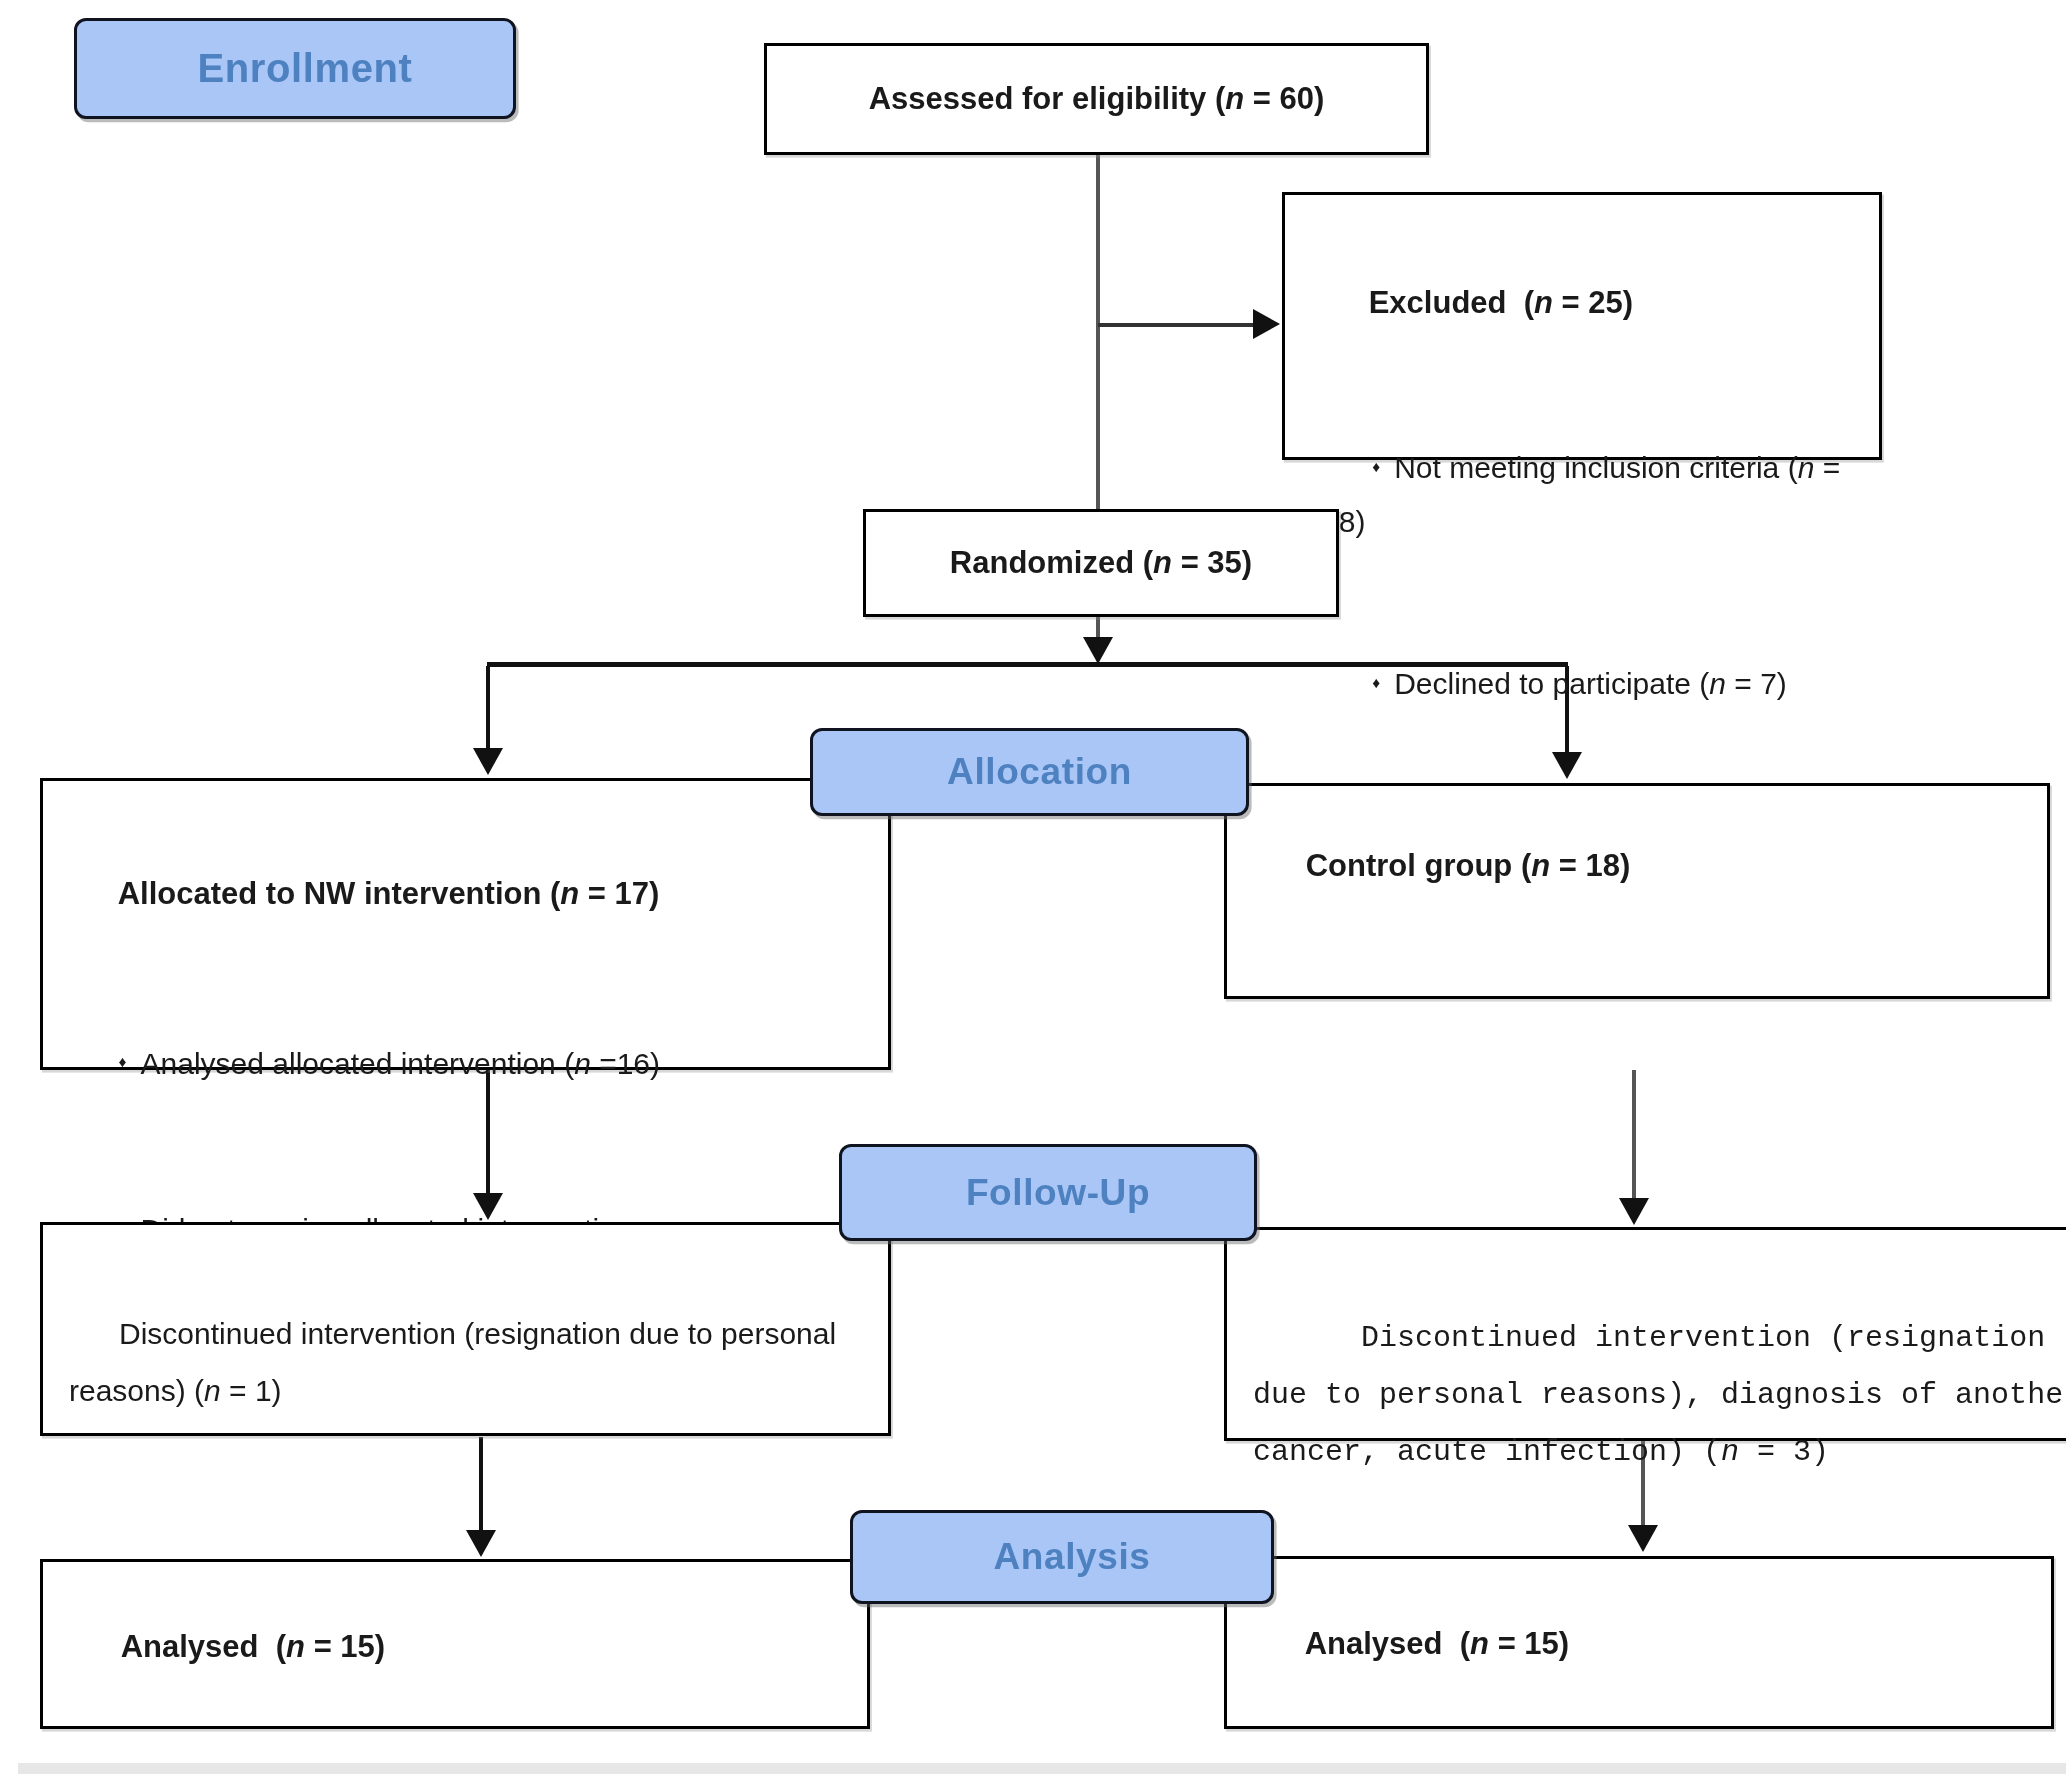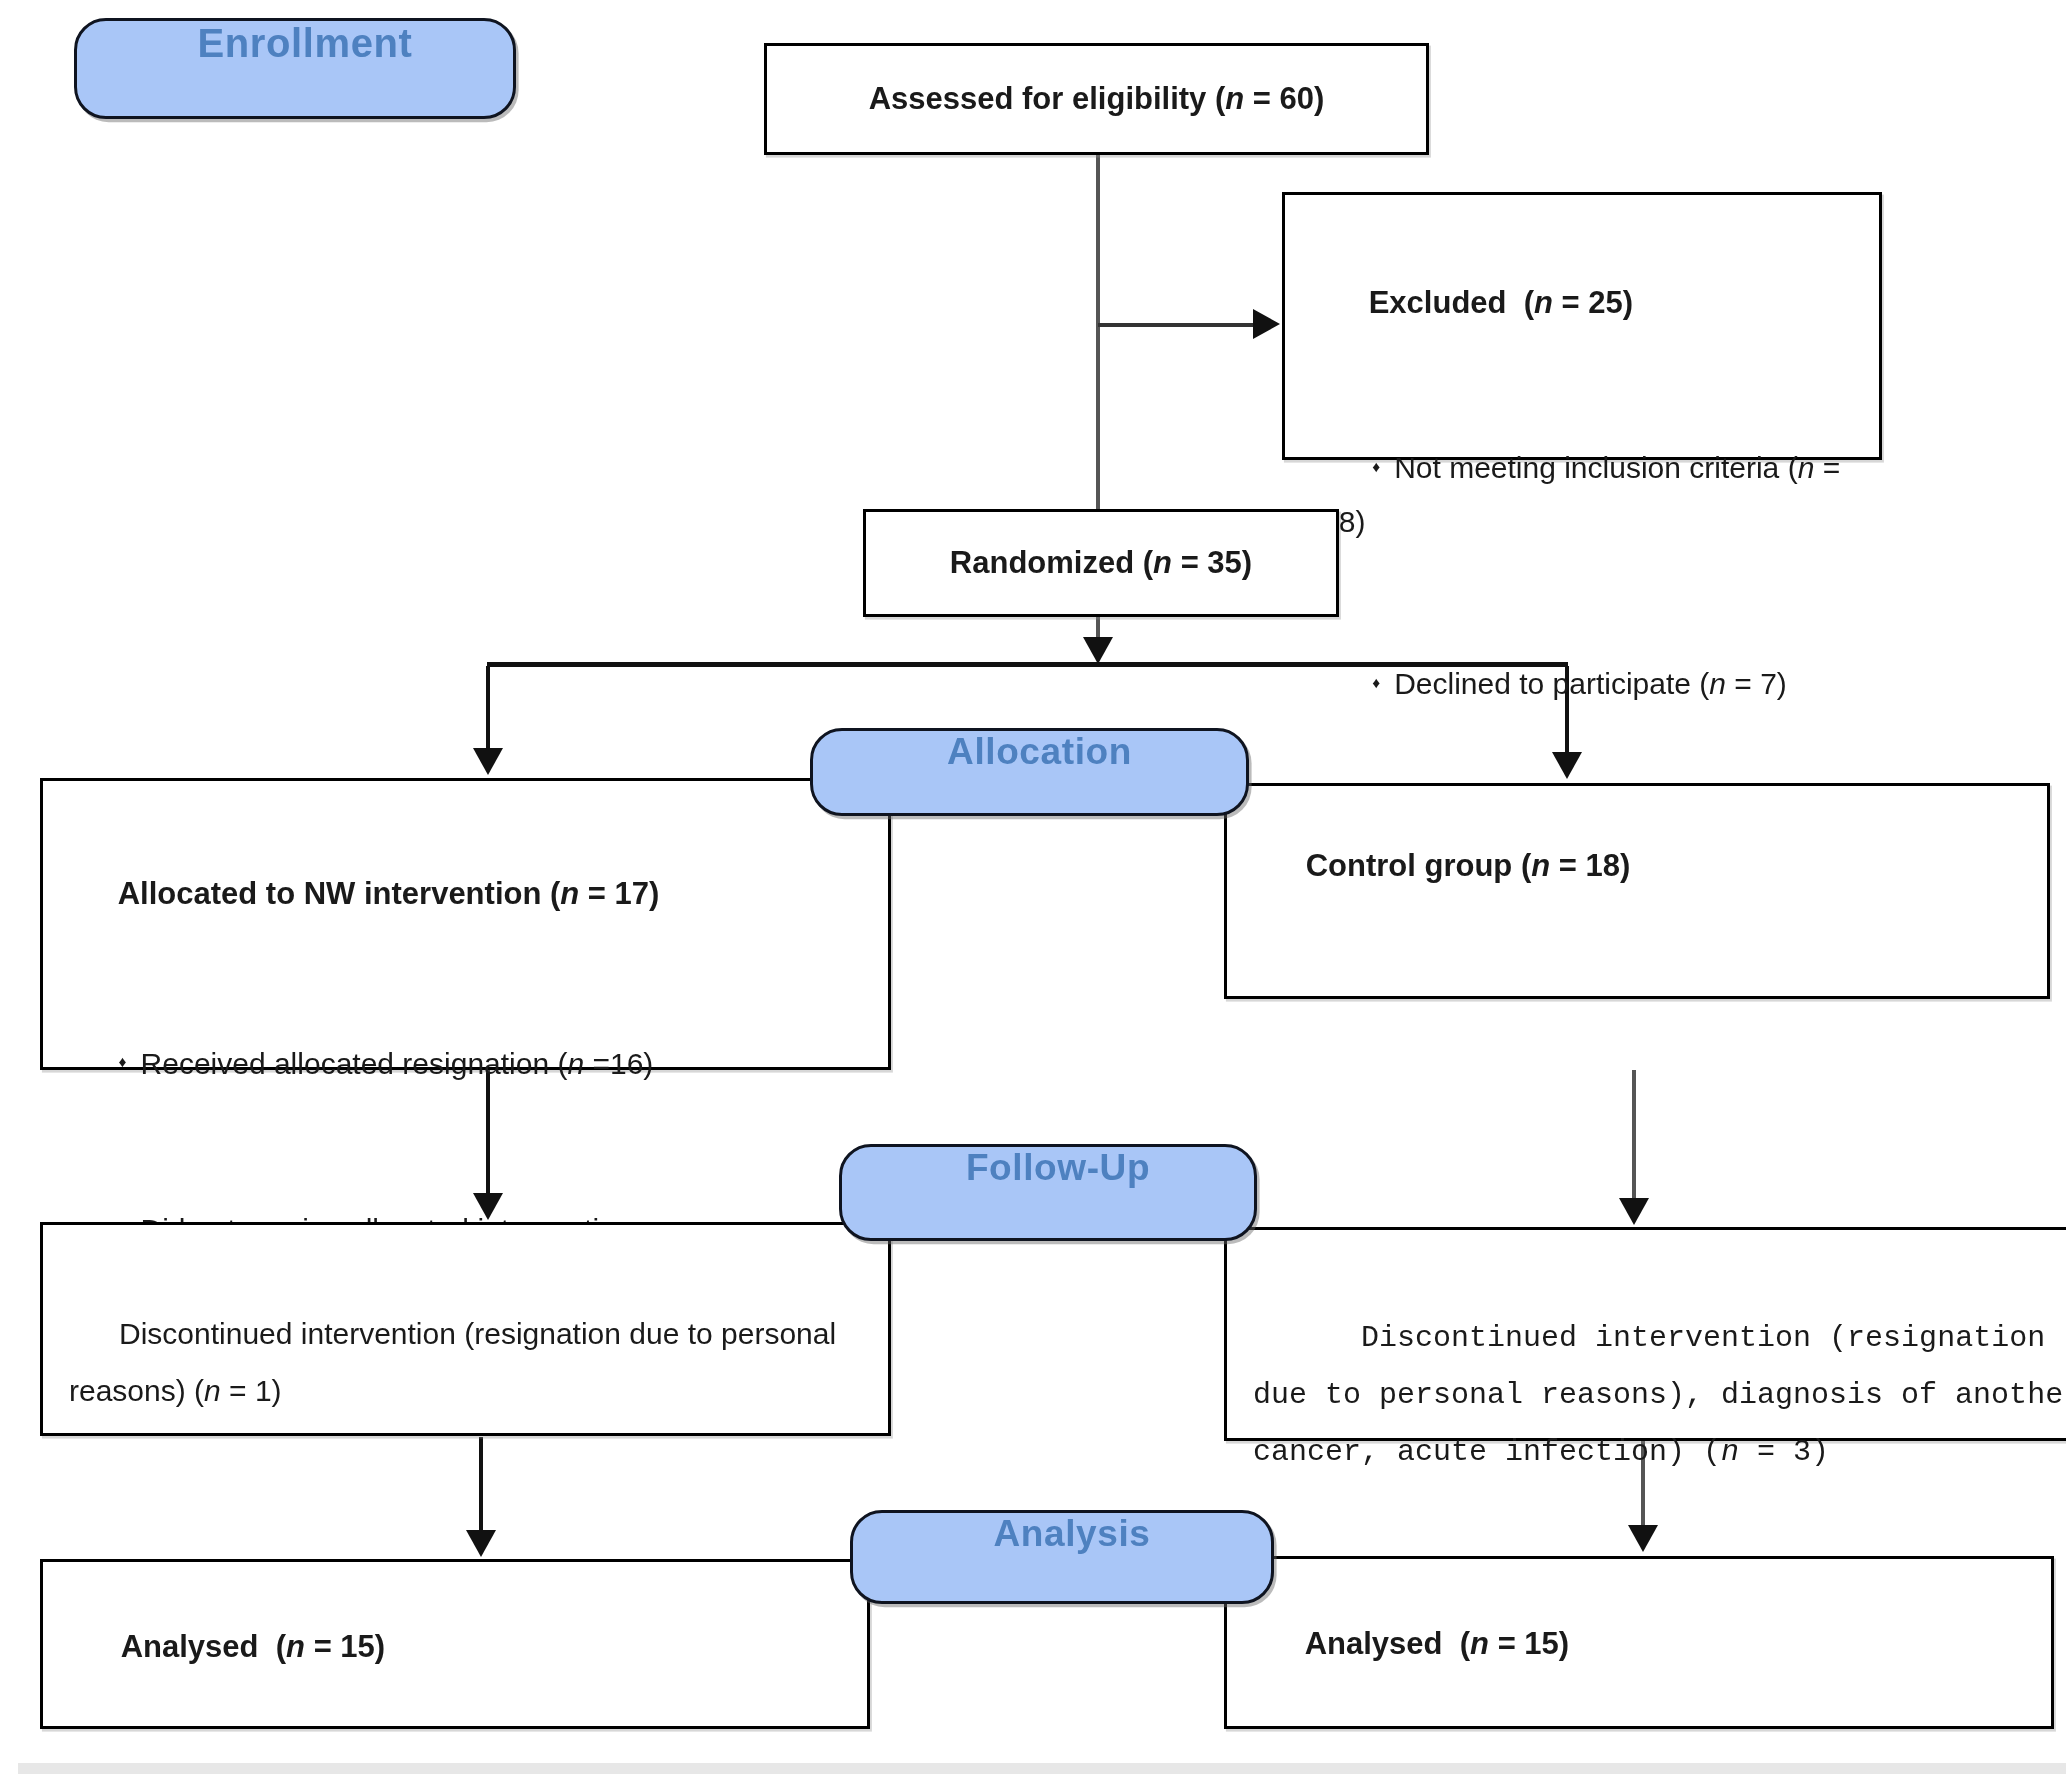--- a/index.html
+++ b/index.html
@@ -6,22 +6,22 @@
   #canvas{
     position:relative;width:2066px;height:1777px;background:#ffffff;overflow:hidden;
     font-family:"Liberation Sans","DejaVu Sans",sans-serif;color:#1a1a1a;
   }
   .whitebox{
     position:absolute;background:#ffffff;border:3.9px solid #000000;box-sizing:border-box;
     box-shadow:1.9px 2.6px 0 rgba(140,140,140,.35);z-index:2;font-size:30px;
   }
   .stagebox{
     position:absolute;background:var(--stage_fill,#a9c6f7);border:3.2px solid #0f1420;
-    border-radius:32px;box-sizing:border-box;z-index:3;
-    display:flex;justify-content:center;
+    border-radius:12px;box-sizing:border-box;z-index:3;
+    display:flex;align-items:center;justify-content:center;
     box-shadow:2.6px 3.2px 0 rgba(105,105,105,.45);
     padding-left:20px;
   }
   .stagebox .lbl{
     font-weight:700;font-size:37px;color:var(--stage_text,#4e81c0);letter-spacing:0.6px;
   }
   #stage-enrollment .lbl{font-size:40px;}
   .center-text{display:flex;align-items:center;justify-content:center;text-align:center;}
   .bold{font-weight:700;align-items:center;}
   .it{font-style:italic;}
@@ -106,21 +106,21 @@
 
   <div id="box-randomized" class="whitebox center-text bold" style="left:863px;top:509px;width:476px;height:108px;">
     <span class="seg"><span>Randomized (</span><span class="it">n</span><span> = 35)</span></span>
   </div>
 
   <div id="box-alloc-left" class="whitebox" style="left:40px;top:778px;width:851px;height:292px;">
     <div class="line titleline">
       <span class="seg"><span>Allocated to NW intervention (</span><span class="it">n</span><span> = 17)</span></span>
     </div>
     <div class="line bodyline" style="margin-left:2.6px;">
-      <span class="bullet">♦</span><span class="seg"><span>Received allocated resignation (</span><span class="it">n</span><span> =16)</span></span>
+      <span class="bullet">♦</span><span class="seg"><span>Analysed allocated intervention (</span><span class="it">n</span><span> =16)</span></span>
     </div>
     <div class="line bodyline" style="margin-left:2.6px;">
       <span class="bullet">♦</span><span class="seg"><span>Did not receive allocated intervention</span></span>
     </div>
     <div class="line bodyline indent2">
       <span class="seg"><span>(resignation due to personal reasons) (</span><span class="it">n</span><span> = 1)</span></span>
     </div>
   </div>
 
   <div id="box-alloc-right" class="whitebox" style="left:1224px;top:783px;width:826px;height:216px;">

